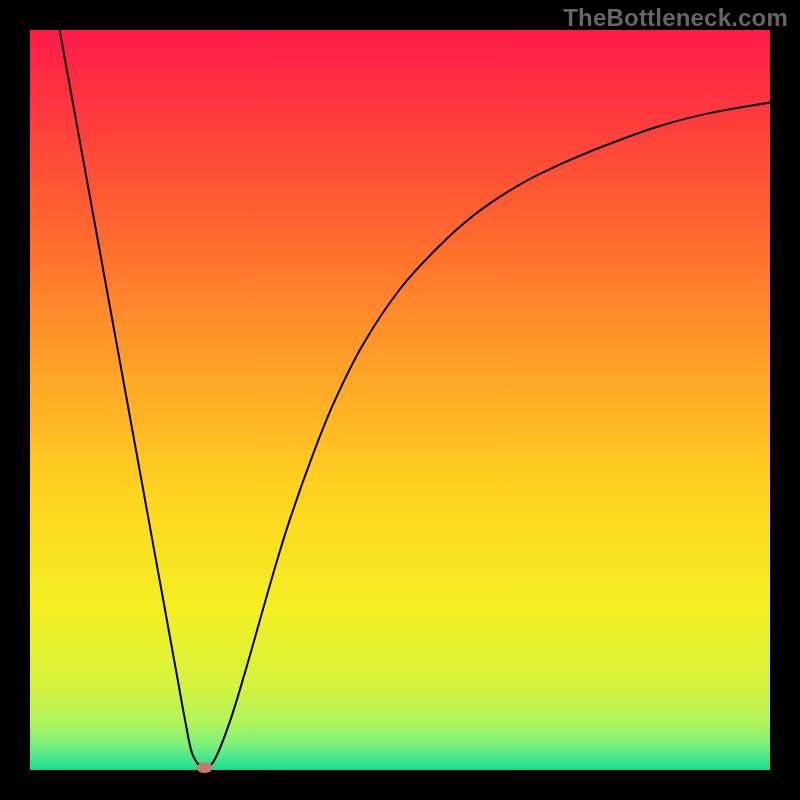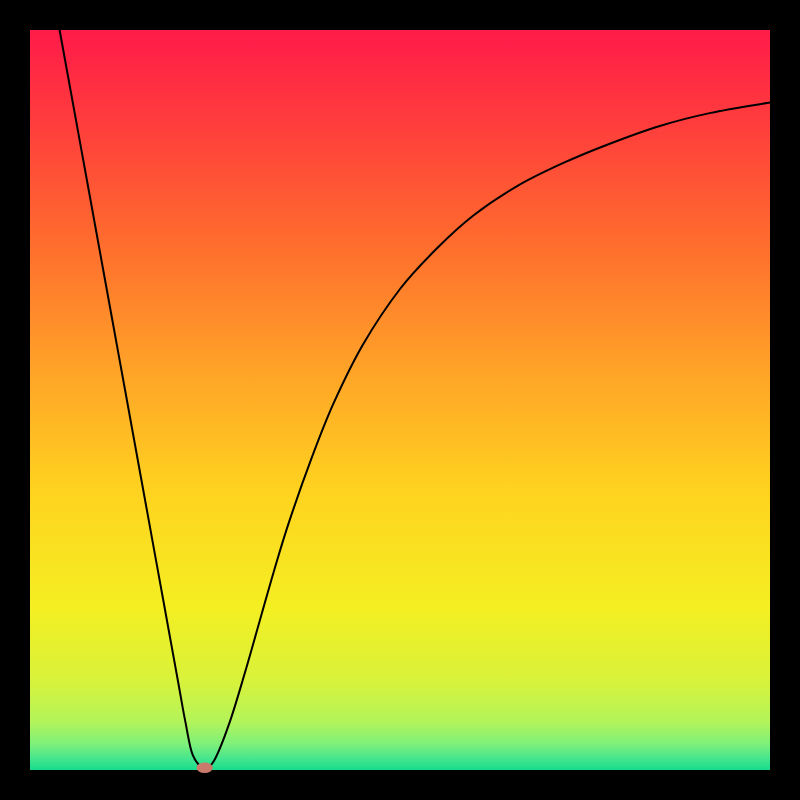--- a/index.html
+++ b/index.html
@@ -49,13 +49,14 @@
           <stop offset="96.50%" stop-color="#7ef07a"></stop>
           <stop offset="98.50%" stop-color="#44e58e"></stop>
           <stop offset="100.00%" stop-color="#16dc8b"></stop>
         </linearGradient>
       </defs>
       <rect x="0" y="0" width="800" height="800" fill="#000000"></rect>
       <rect x="30" y="30" width="740" height="740" fill="url(#bg-grad)"></rect>
       <path d="M 59.60 30.00 C 62.07 43.57, 69.47 84.27, 74.40 111.40 C 79.33 138.53, 84.27 165.67, 89.20 192.80 C 94.13 219.93, 99.07 247.07, 104.00 274.20 C 108.93 301.33, 113.87 328.47, 118.80 355.60 C 123.73 382.73, 128.67 409.87, 133.60 437.00 C 138.53 464.13, 143.47 491.27, 148.40 518.40 C 153.33 545.53, 158.27 572.67, 163.20 599.80 C 168.13 626.93, 174.30 660.85, 178.00 681.20 C 181.70 701.55, 182.93 709.57, 185.40 721.90 C 187.87 734.23, 189.59 747.55, 192.80 755.20 C 196.01 762.85, 200.94 767.16, 204.64 767.78 C 208.34 768.40, 210.81 766.55, 215.00 758.90 C 219.19 751.25, 224.87 736.08, 229.80 721.90 C 234.73 707.72, 239.67 690.45, 244.60 673.80 C 249.53 657.15, 254.47 639.27, 259.40 622.00 C 264.33 604.73, 269.27 586.85, 274.20 570.20 C 279.13 553.55, 282.83 540.60, 289.00 522.10 C 295.17 503.60, 303.80 478.93, 311.20 459.20 C 318.60 439.47, 324.77 422.82, 333.40 403.70 C 342.03 384.58, 351.90 363.62, 363.00 344.50 C 374.10 325.38, 387.67 305.03, 400.00 289.00 C 412.33 272.97, 424.67 260.63, 437.00 248.30 C 449.33 235.97, 460.43 225.48, 474.00 215.00 C 487.57 204.52, 503.60 194.03, 518.40 185.40 C 533.20 176.77, 548.00 169.98, 562.80 163.20 C 577.60 156.42, 591.17 150.87, 607.20 144.70 C 623.23 138.53, 641.73 131.50, 659.00 126.20 C 676.27 120.90, 692.30 116.83, 710.80 112.88 C 729.30 108.93, 760.13 104.25, 770.00 102.52" fill="none" stroke="#000000" stroke-width="2" stroke-linecap="round" stroke-linejoin="round"></path>
       <ellipse cx="204.64" cy="767.78" rx="8.14" ry="5.18" fill="#c97a6a"></ellipse>
     </svg>
+  <div class="watermark">TheBottleneck.com</div>
 </div>
 
 </body></html>

